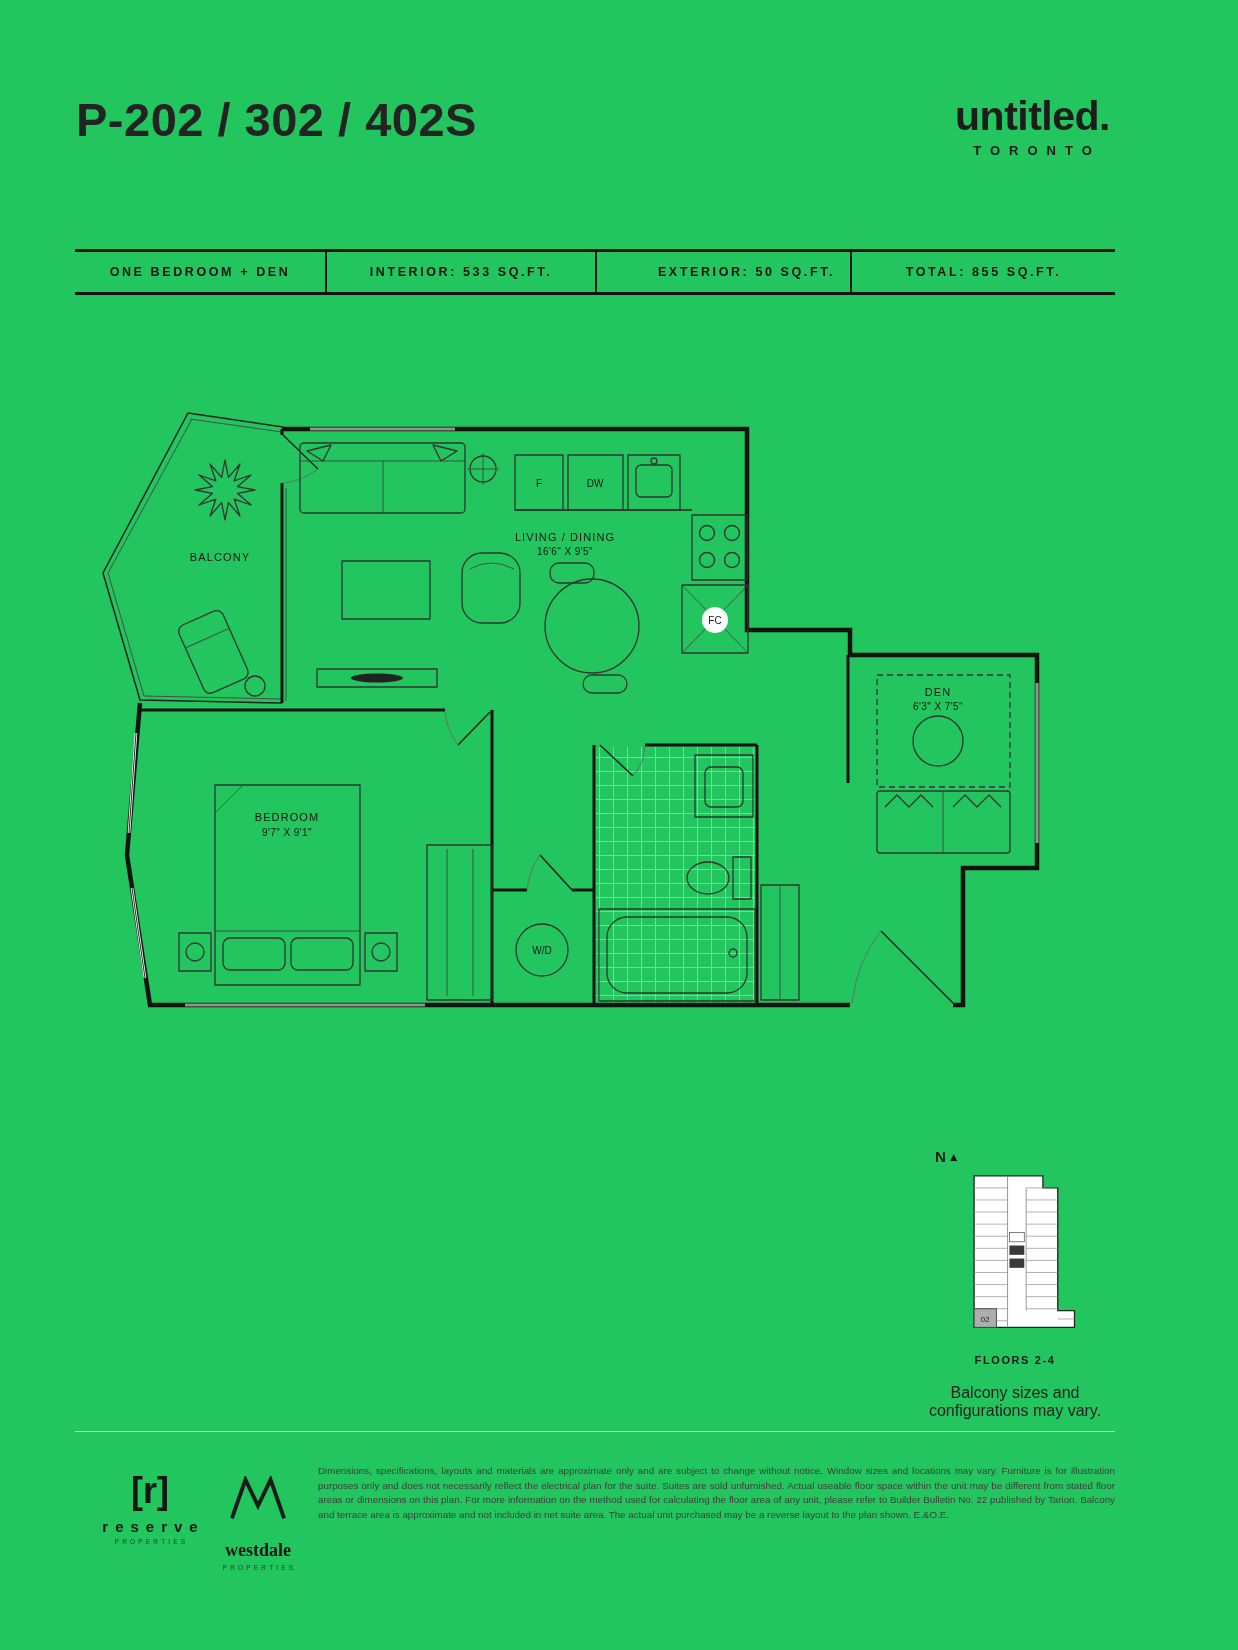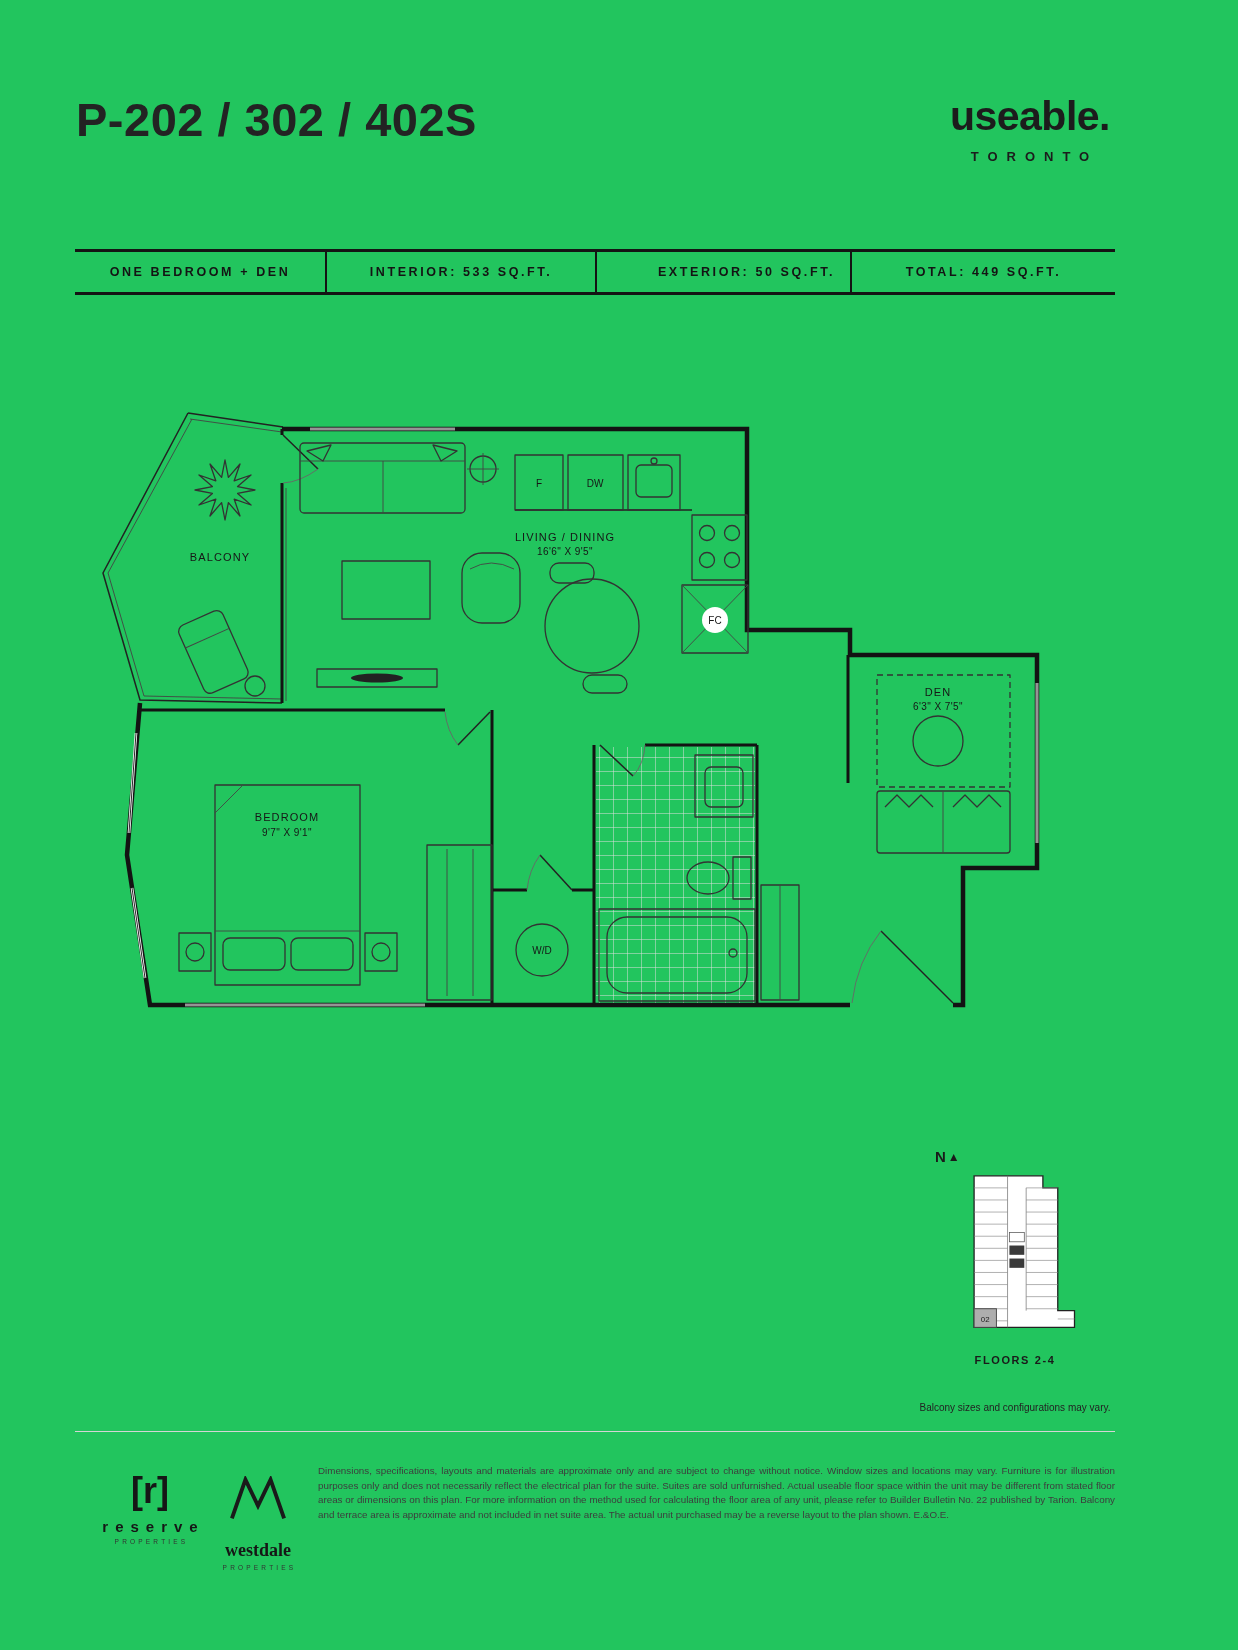--- a/index.html
+++ b/index.html
@@ -4,21 +4,21 @@
 <style>
   html,body{margin:0;padding:0;background:#ffffff;}
   .page{position:relative;width:1238px;height:1650px;background:#22c55e;overflow:hidden;
         font-family:"Liberation Sans",sans-serif;color:#1a1a1a;}
 
   
   .unit-title{position:absolute;left:76px;top:92px;font-size:47px;font-weight:700;
               letter-spacing:.5px;color:#232323;}
   .brand{position:absolute;top:96px;right:128px;text-align:center;}
   .brand-name{font-size:41px;font-weight:700;letter-spacing:-.5px;color:#1c1c1c;line-height:1;}
-  .brand-city{margin-top:12px;font-size:13px;font-weight:600;letter-spacing:9px;color:#1c1c1c;
+  .brand-city{margin-top:6px;font-size:13px;font-weight:600;letter-spacing:9px;color:#1c1c1c;
               padding-left:9px;}
 
   
   .specbar{position:absolute;left:75px;top:249px;width:1040px;height:46px;display:flex;
            border-top:3px solid #141414;border-bottom:3px solid #141414;box-sizing:border-box;}
   .speccell{display:flex;align-items:center;justify-content:center;height:100%;box-sizing:border-box;}
   .speccell + .speccell{border-left:2px solid #141414;}
   .speccell span{font-size:12.5px;font-weight:700;letter-spacing:2.6px;color:#141414;white-space:nowrap;}
   .c1{width:250px;} .c2{width:270px;} .c3{width:255px;padding-left:46px;} .c4{width:265px;}
 
@@ -39,21 +39,21 @@
   .winw{stroke:#fff;stroke-width:2.6;fill:none;}
   .winb{stroke:#131313;stroke-width:.9;fill:none;}
 
   
   .keyplan{position:absolute;left:915px;top:1148px;width:200px;}
   .north{padding-left:20px;font-size:15px;font-weight:700;letter-spacing:2px;color:#1a1a1a;}
   .north .tri{font-size:12px;vertical-align:1px;}
   .keyplan svg{display:block;margin:8px auto 0;}
   .floors-label{margin-top:9px;text-align:center;font-size:11px;font-weight:600;
                 letter-spacing:1.6px;color:#1a1a1a;}
-  .balcony-note{margin-top:36px;text-align:center;font-size:10px;color:#222;}
+  .balcony-note{margin-top:18px;text-align:center;font-size:16px;color:#222;}
 
   
   .footrule{position:absolute;left:75px;top:1431px;width:1040px;border-top:1px solid #d5d5d5;}
   .reserve{position:absolute;left:95px;top:1473px;width:110px;text-align:center;}
   .reserve-mark{font-size:36px;font-weight:700;color:#161616;line-height:1;}
   .reserve-name{margin-top:9px;font-size:15px;font-weight:700;letter-spacing:7px;color:#161616;
                 padding-left:7px;}
   .props-sub{margin-top:3px;font-size:6.5px;letter-spacing:3.2px;color:#333;padding-left:3px;}
   .westdale{position:absolute;left:212px;top:1476px;width:92px;text-align:center;}
   .westdale svg{display:block;margin:0 auto;}
@@ -63,36 +63,36 @@
               line-height:1.5;color:#3d3d3d;text-align:justify;}
 </style>
 </head>
 <body>
 
 <div class="page">
 
   <div class="unit-title">P-202 / 302 / 402S</div>
 
   <div class="brand">
-    <div class="brand-name">useable.</div>
+    <div class="brand-name">untitled.</div>
     <div class="brand-city">TORONTO</div>
   </div>
 
   <div class="specbar">
     <div class="speccell c1">
         <span>ONE BEDROOM + DEN</span>
       </div>
     <div class="speccell c2">
         <span>INTERIOR: 533 SQ.FT.</span>
       </div>
     <div class="speccell c3">
         <span>EXTERIOR: 50 SQ.FT.</span>
       </div>
     <div class="speccell c4">
-        <span>TOTAL: 449 SQ.FT.</span>
+        <span>TOTAL: 855 SQ.FT.</span>
       </div>
   </div>
 
   <svg class="plan" width="980" height="660" viewBox="0 0 980 660">
     <defs>
       <pattern id="tile" width="14" height="14" patternUnits="userSpaceOnUse">
         <path d="M14 0H0V14" stroke="#e0e0e0" stroke-width="1" fill="none"></path>
       </pattern>
     </defs>
 

